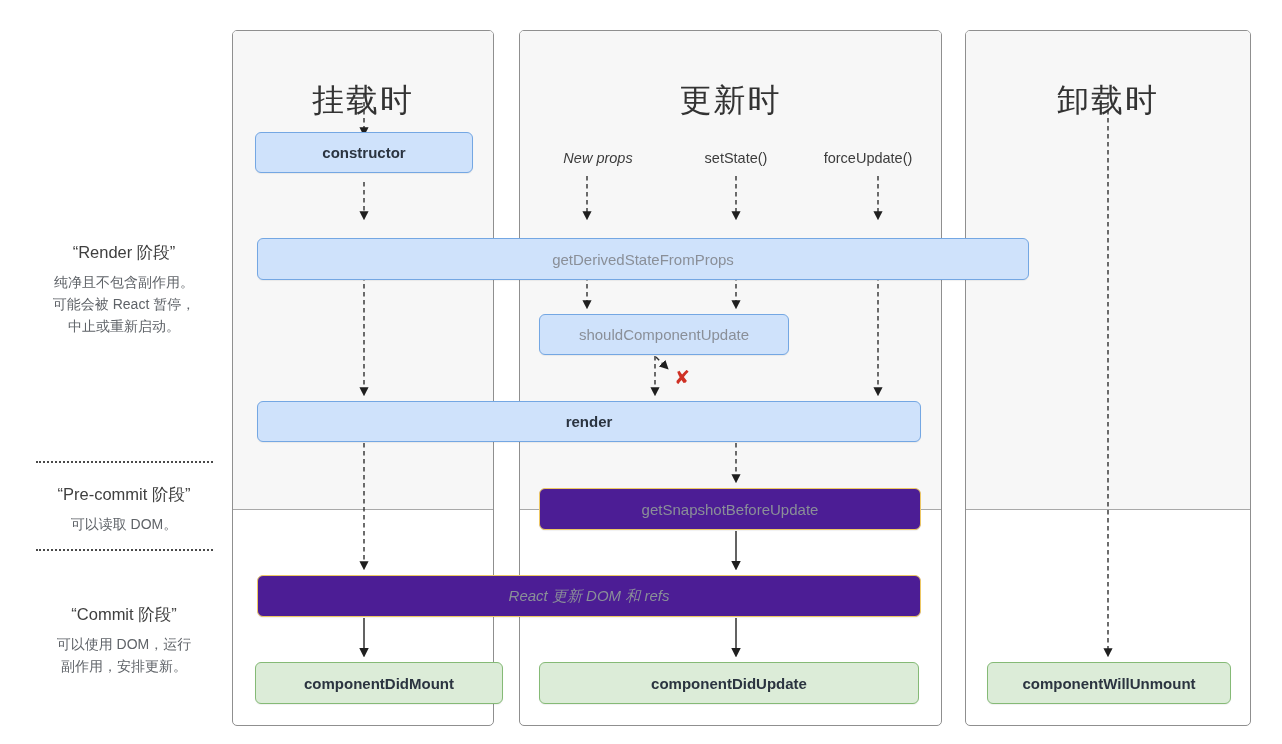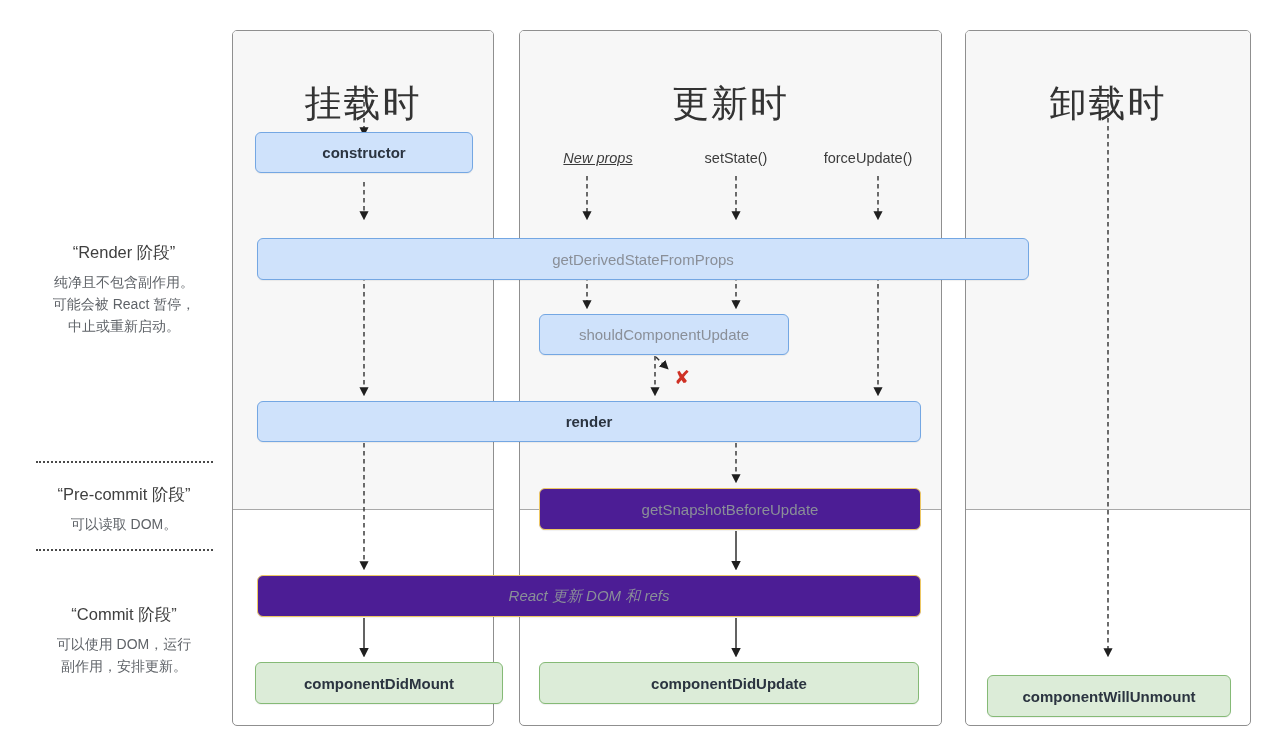--- a/index.html
+++ b/index.html
@@ -8,37 +8,37 @@
   #canvas { position:relative; width:1282px; height:744px; background:#ffffff; overflow:hidden; }
 
   
   .column { position:absolute; background:#ffffff; border:1px solid #8f8f8f; border-radius:5px; }
   #col-mounting   { left:232px; top:30px; width:262px; height:696px; }
   #col-updating   { left:519px; top:30px; width:423px; height:696px; }
   #col-unmounting { left:965px; top:30px; width:286px; height:696px; }
   .gray-zone { position:absolute; left:0; right:0; top:0; height:479px;
                background:#f7f7f7; border-bottom:1px solid #a9a9a9; border-radius:4px 4px 0 0; }
   .col-title { position:absolute; top:48px; left:0; width:100%; text-align:center;
-               font-size:37px; color:#333333; letter-spacing:2px; }
+               font-size:32px; color:#333333; letter-spacing:2px; }
 
   
   .phase { position:absolute; left:18px; width:212px; text-align:center; }
   .phase h3 { font-size:16.5px; font-weight:400; color:#3f3f3f; margin-bottom:7px; }
   .phase p  { font-size:14px; color:#5f6368; line-height:22px; }
   #phase-render    { top:242px; }
   #phase-precommit { top:484px; }
   #phase-commit    { top:604px; }
   .dotted { position:absolute; left:36px; width:177px; height:0; border-top:2px dotted #4a4a4a; }
   #sep-render-precommit { top:461px; }
   #sep-precommit-commit { top:549px; }
 
   
   .trigger { position:absolute; transform:translateX(-50%); white-space:nowrap;
              font-size:14.5px; color:#3c3c3c; }
-  #trig-new-props    { left:598px; top:150px; font-style:italic;text-decoration:underline; }
+  #trig-new-props    { left:598px; top:150px; font-style:italic; }
   #trig-set-state    { left:736px; top:150px; }
   #trig-force-update { left:868px; top:150px; }
 
   
   .box { position:absolute; display:flex; align-items:center; justify-content:center;
          border-radius:6px; border:1px solid; font-size:15px;
          box-shadow:0 1px 1px rgba(0,0,0,0.06); cursor:pointer; }
   .blue   { background:#cfe2fb; border-color:#74a7e3; }
   .yellow { background:#4c1d95; border-color:#edc763; }
   .green  { background:#dcecd8; border-color:#85ba76; }
@@ -46,21 +46,21 @@
   .grayed { color:#8a8f98; }
   .ital   { font-style:italic; }
   #box-constructor   { left:255px; top:132px; width:218px; height:41px; }
   #box-gdsfp         { left:257px; top:238px; width:772px; height:42px; }
   #box-scu           { left:539px; top:314px; width:250px; height:41px; }
   #box-render        { left:257px; top:401px; width:664px; height:41px; }
   #box-gsbu          { left:539px; top:488px; width:382px; height:42px; }
   #box-react-updates { left:257px; top:575px; width:664px; height:42px; }
   #box-cdm           { left:255px; top:662px; width:248px; height:42px; }
   #box-cdu           { left:539px; top:662px; width:380px; height:42px; }
-  #box-cwu           { left:987px; top:662px; width:244px; height:42px;margin-top:13px; }
+  #box-cwu           { left:987px; top:662px; width:244px; height:42px; }
 
   
   #cancel-x { position:absolute; left:674px; top:368px; color:#cf3125;
               font-size:19px; font-weight:700; line-height:1; }
 
   svg.arrows { position:absolute; left:0; top:0; pointer-events:none; }
 </style>
 </head>
 <body>
 

